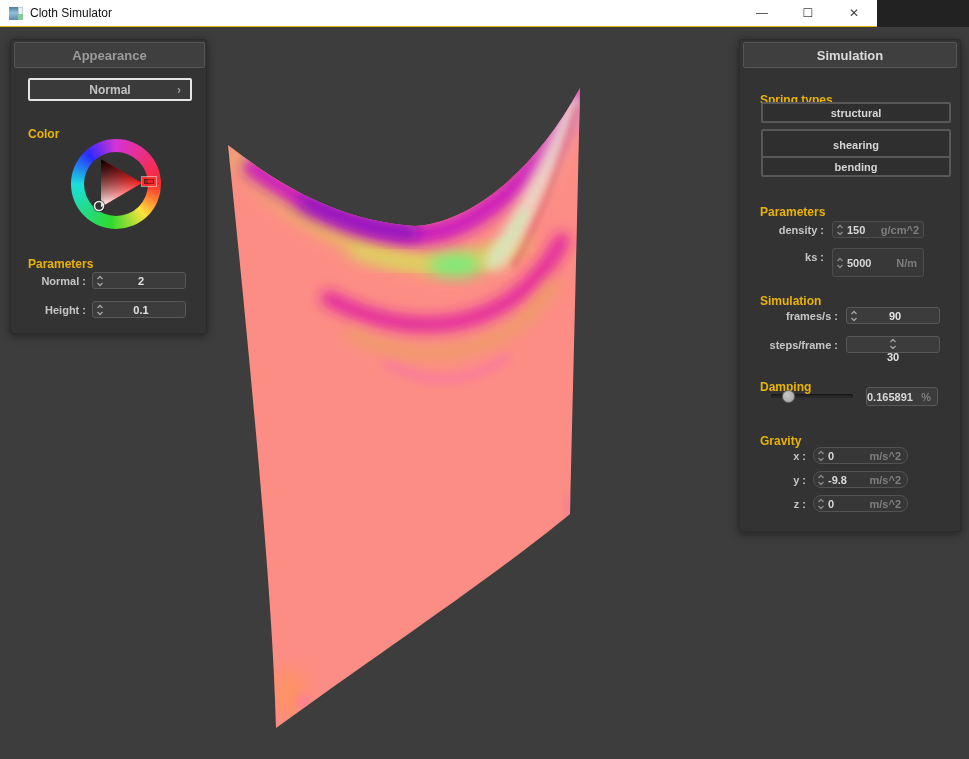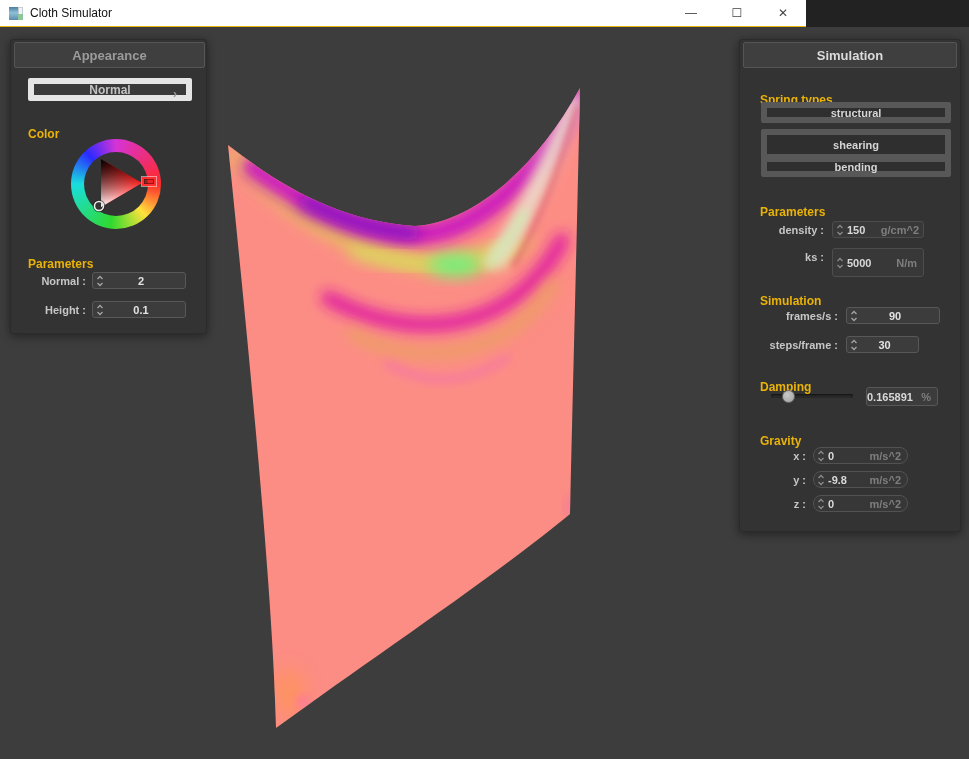--- a/index.html
+++ b/index.html
@@ -1,20 +1,20 @@
 <!DOCTYPE html>
 <html><head>
 <meta charset="utf-8">
 <style>
   html,body{margin:0;padding:0;background:#222;}
   .stage{position:relative;width:969px;height:759px;overflow:hidden;
          font-family:"Liberation Sans",sans-serif;-webkit-font-smoothing:antialiased;}
 
   
-  .titlebar{position:absolute;left:0;top:0;width:806px;height:26px;background:#ffffff;
+  .titlebar{position:absolute;left:0;top:0;width:877px;height:26px;background:#ffffff;
             border-bottom:7px solid #eab308;display:flex;align-items:center;}
   .win-icon{position:relative;width:14px;height:13px;margin-left:9px;flex:0 0 auto;}
   .win-icon .p-blue{position:absolute;left:0;top:0;width:9px;height:13px;
         background:linear-gradient(180deg,#4d7ea0,#8fc0d8 45%,#5d8cab);}
   .win-icon .p-white{position:absolute;left:9px;top:0;width:5px;height:13px;background:#eef3f5;border:1px solid #c3cdd2;box-sizing:border-box;}
   .win-icon .p-green{position:absolute;left:9px;top:7px;width:5px;height:6px;background:#8cc79a;}
   .title-text{margin-left:7px;font-size:12px;color:#111;}
   .win-controls{margin-left:auto;display:flex;height:100%;}
   .win-btn{width:46px;height:100%;display:flex;align-items:center;justify-content:center;
            color:#444;font-size:12px;cursor:default;}
@@ -27,21 +27,21 @@
   .panel{position:absolute;background:#333333;border:1px solid #2b2b2b;border-radius:3px;
          box-shadow:0 2px 10px rgba(0,0,0,.45);box-sizing:border-box;}
   .panel-header{position:absolute;left:3px;top:2px;height:26px;background:#3f3f3f;
         border:1px solid #555;border-radius:2px;display:flex;align-items:center;justify-content:center;
         font-size:13px;font-weight:bold;box-sizing:border-box;}
   .hdr-dim{color:#9b9b9b;}
   .hdr-bright{color:#dcdcdc;}
   .sec-label{position:absolute;font-size:12px;font-weight:bold;color:#eab308;margin-top:12px;}
   .row-label{position:absolute;font-size:11px;font-weight:bold;color:#c6c6c6;text-align:right;}
 
-  .ui-btn{position:absolute;background:#3a3a3a;border:6px solid #e5e5e5;border-radius:2px;
+  .ui-btn{position:absolute;background:#3a3a3a;border:2px solid #e5e5e5;border-radius:2px;
           display:flex;align-items:center;justify-content:center;font-size:12px;font-weight:bold;
           color:#c2c2c2;box-sizing:border-box;cursor:default;}
   .spring-btn{background:#2f2f2f;border-color:#585858;color:#d6d6d6;font-size:11px;}
   .drop-chev{position:absolute;right:9px;top:3px;color:#9a9a9a;font-size:12px;font-weight:bold;}
 
   .field{position:absolute;background:#3c3c3c;border:1px solid #585858;border-radius:3px;
          display:flex;align-items:center;box-sizing:border-box;font-size:11px;font-weight:bold;}
   .field.dim{background:#383838;border-color:#4d4d4d;}
   .field.pill{border-radius:8px;background:#373737;border-color:#525252;}
   .chev-stack{flex:0 0 14px;display:flex;justify-content:center;}
@@ -242,21 +242,21 @@
             <svg width="8" height="14">
               <path d="M1.5 5 L4 2.5 L6.5 5" fill="none" stroke="#a5a5a5" stroke-width="1.3"></path>
               <path d="M1.5 9 L4 11.5 L6.5 9" fill="none" stroke="#a5a5a5" stroke-width="1.3"></path>
             </svg>
           </span>
         <span class="val">90</span>
         <span style="width:10px;"></span>
       </div>
 
       <div class="row-label" style="left:0;top:299px;width:98px;">steps/frame :</div>
-      <div class="field" style="left:106px;top:296px;width:73px;height:17px;">
+      <div class="field" style="left:106px;top:296px;width:94px;height:17px;flex-direction:column;">
         <span class="chev-stack">
             <svg width="8" height="14">
               <path d="M1.5 5 L4 2.5 L6.5 5" fill="none" stroke="#a5a5a5" stroke-width="1.3"></path>
               <path d="M1.5 9 L4 11.5 L6.5 9" fill="none" stroke="#a5a5a5" stroke-width="1.3"></path>
             </svg>
           </span>
         <span class="val">30</span>
         <span style="width:10px;"></span>
       </div>
 

